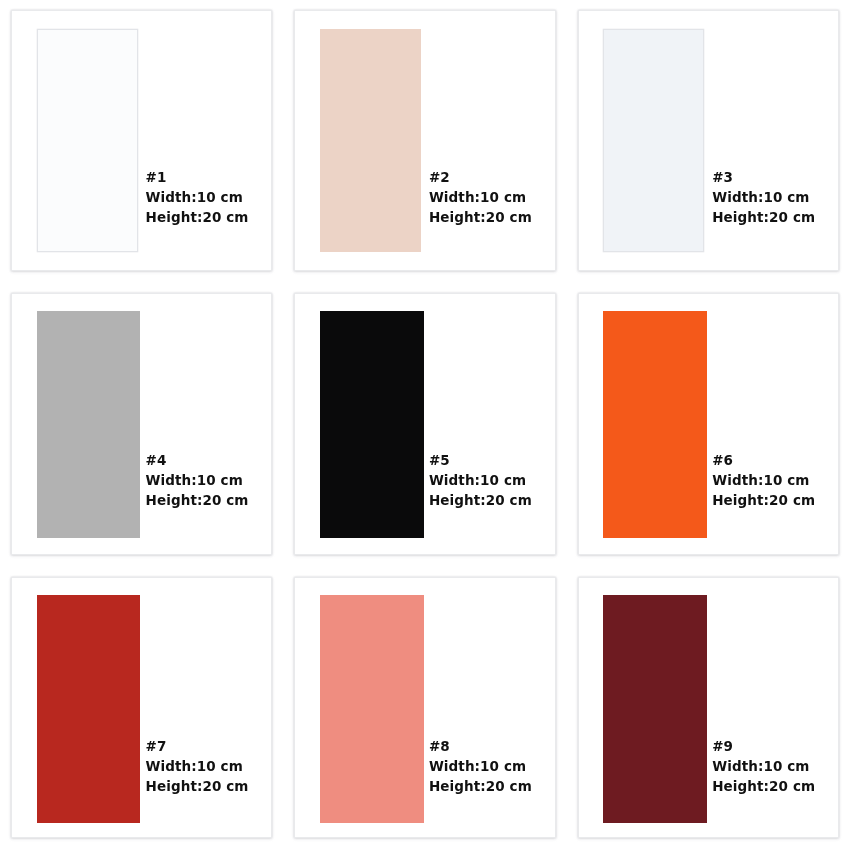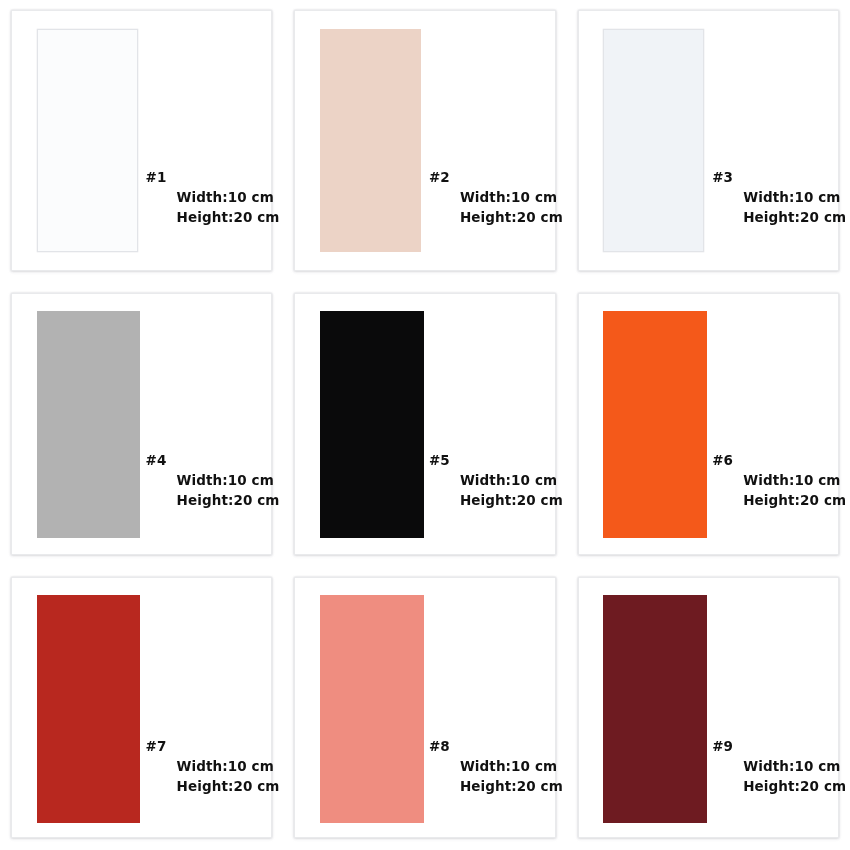--- a/index.html
+++ b/index.html
@@ -73,21 +73,21 @@
     font-size: 13.5px;
     line-height: 1.47;
     letter-spacing: 0.1px;
     white-space: nowrap;
     text-align: left;
   }
   .r1 .caption { top: 60.5%; }
   .r2 .caption { top: 60.5%; }
   .r3 .caption { top: 61.5%; }
 
-  .caption .line { display: block; margin-left: 31px; }
+  .caption .line { display: block; }
   .caption .id-line { display: block; }
 </style>
 </head>
 <body>
 
 <div id="grid">
 
   <div class="cell r1">
     <div class="panel">
       <div class="swatch pale" style="background: rgb(251, 252, 253);"></div>

